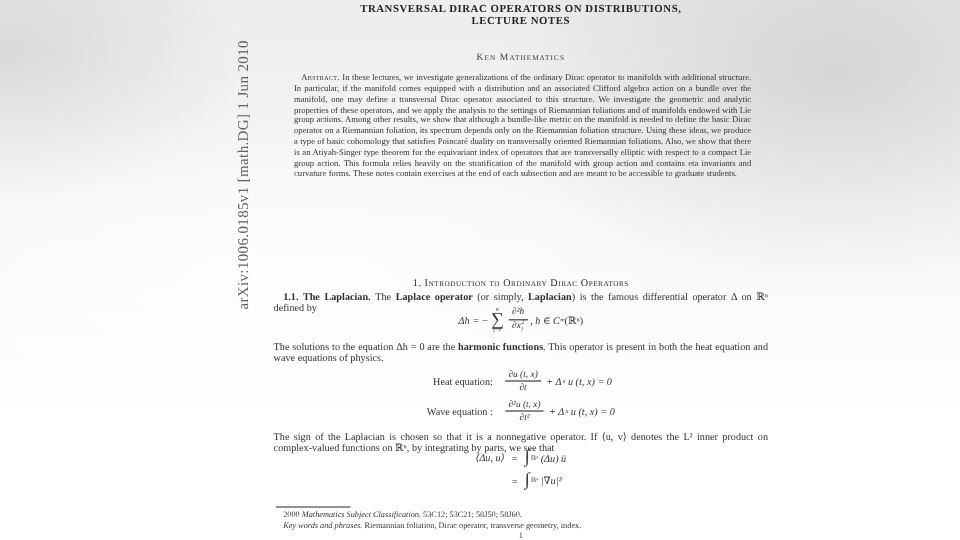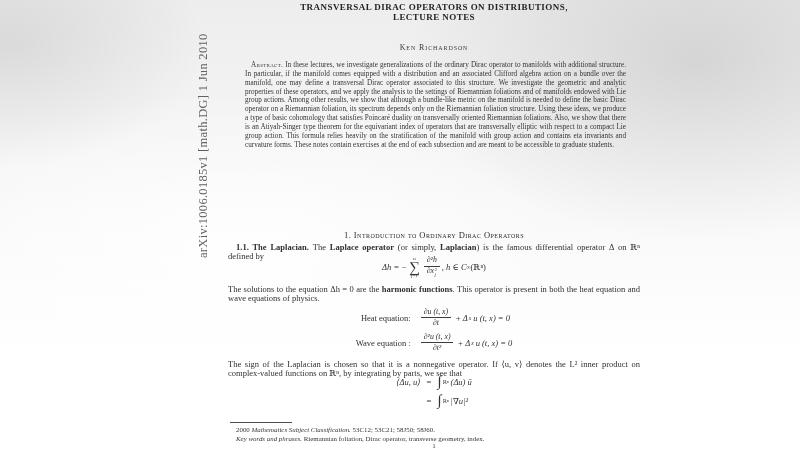--- a/index.html
+++ b/index.html
@@ -64,21 +64,21 @@
 
   <div class="arxiv-stamp">arXiv:1006.0185v1  [math.DG]  1 Jun 2010</div>
 
   <div class="content">
 
     <div class="blk title">
       <div>TRANSVERSAL DIRAC OPERATORS ON DISTRIBUTIONS,</div>
       <div>LECTURE NOTES</div>
     </div>
 
-    <div class="blk author">Ken Richardson</div>
+    <div class="blk author">Ken Mathematics</div>
 
     <div class="blk abstract">
       <span class="sc lbl">Abstract.</span><span> In these lectures, we investigate generalizations of the ordinary Dirac operator to manifolds with additional structure. In particular, if the manifold comes equipped with a distribution and an associated Clifford algebra action on a bundle over the manifold, one may define a transversal Dirac operator associated to this structure. We investigate the geometric and analytic properties of these operators, and we apply the analysis to the settings of Riemannian foliations and of manifolds endowed with Lie group actions. Among other results, we show that although a bundle-like metric on the manifold is needed to define the basic Dirac operator on a Riemannian foliation, its spectrum depends only on the Riemannian foliation structure. Using these ideas, we produce a type of basic cohomology that satisfies Poincaré duality on transversally oriented Riemannian foliations. Also, we show that there is an Atiyah-Singer type theorem for the equivariant index of operators that are transversally elliptic with respect to a compact Lie group action. This formula relies heavily on the stratification of the manifold with group action and contains eta invariants and curvature forms. These notes contain exercises at the end of each subsection and are meant to be accessible to graduate students.</span>
     </div>
 
     <div class="blk section-heading">1. Introduction to Ordinary Dirac Operators</div>
 
     <div class="blk para p11">
       <span class="b">1.1.</span><span class="b"> The Laplacian. </span><span>The </span><span class="b">Laplace operator</span><span> (or simply, </span><span class="b">Laplacian</span><span>) is the famous differential operator Δ on ℝⁿ defined by</span>
     </div>

